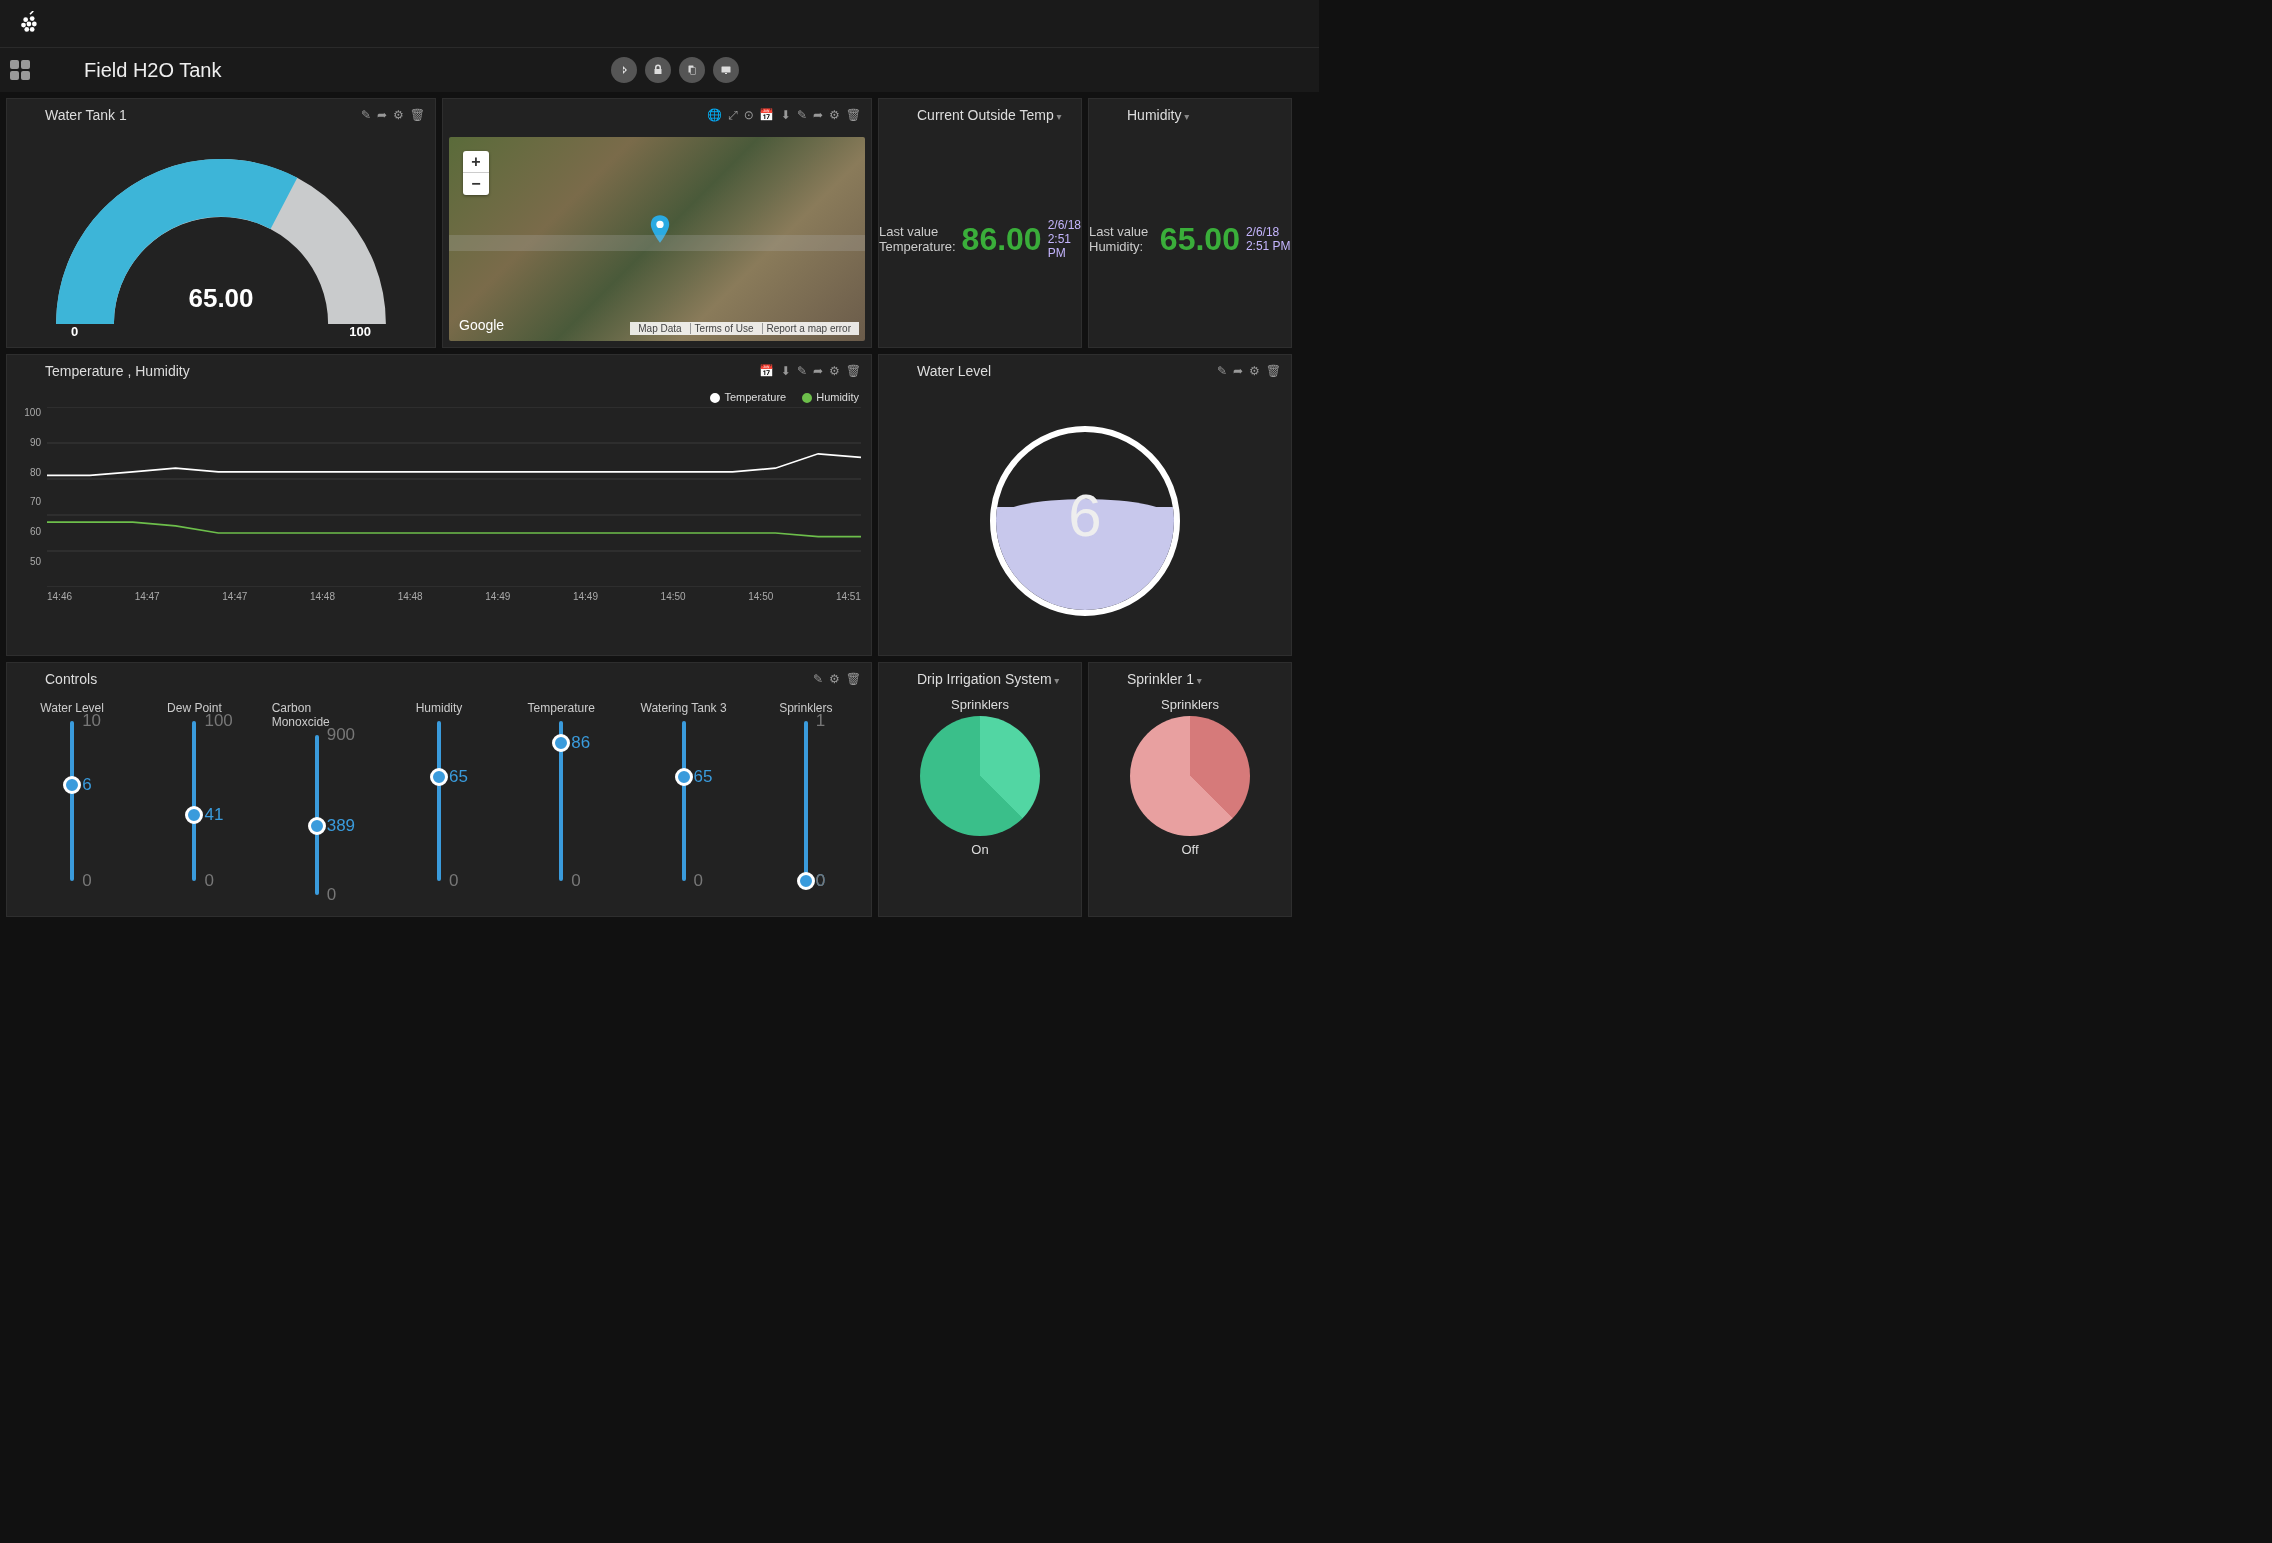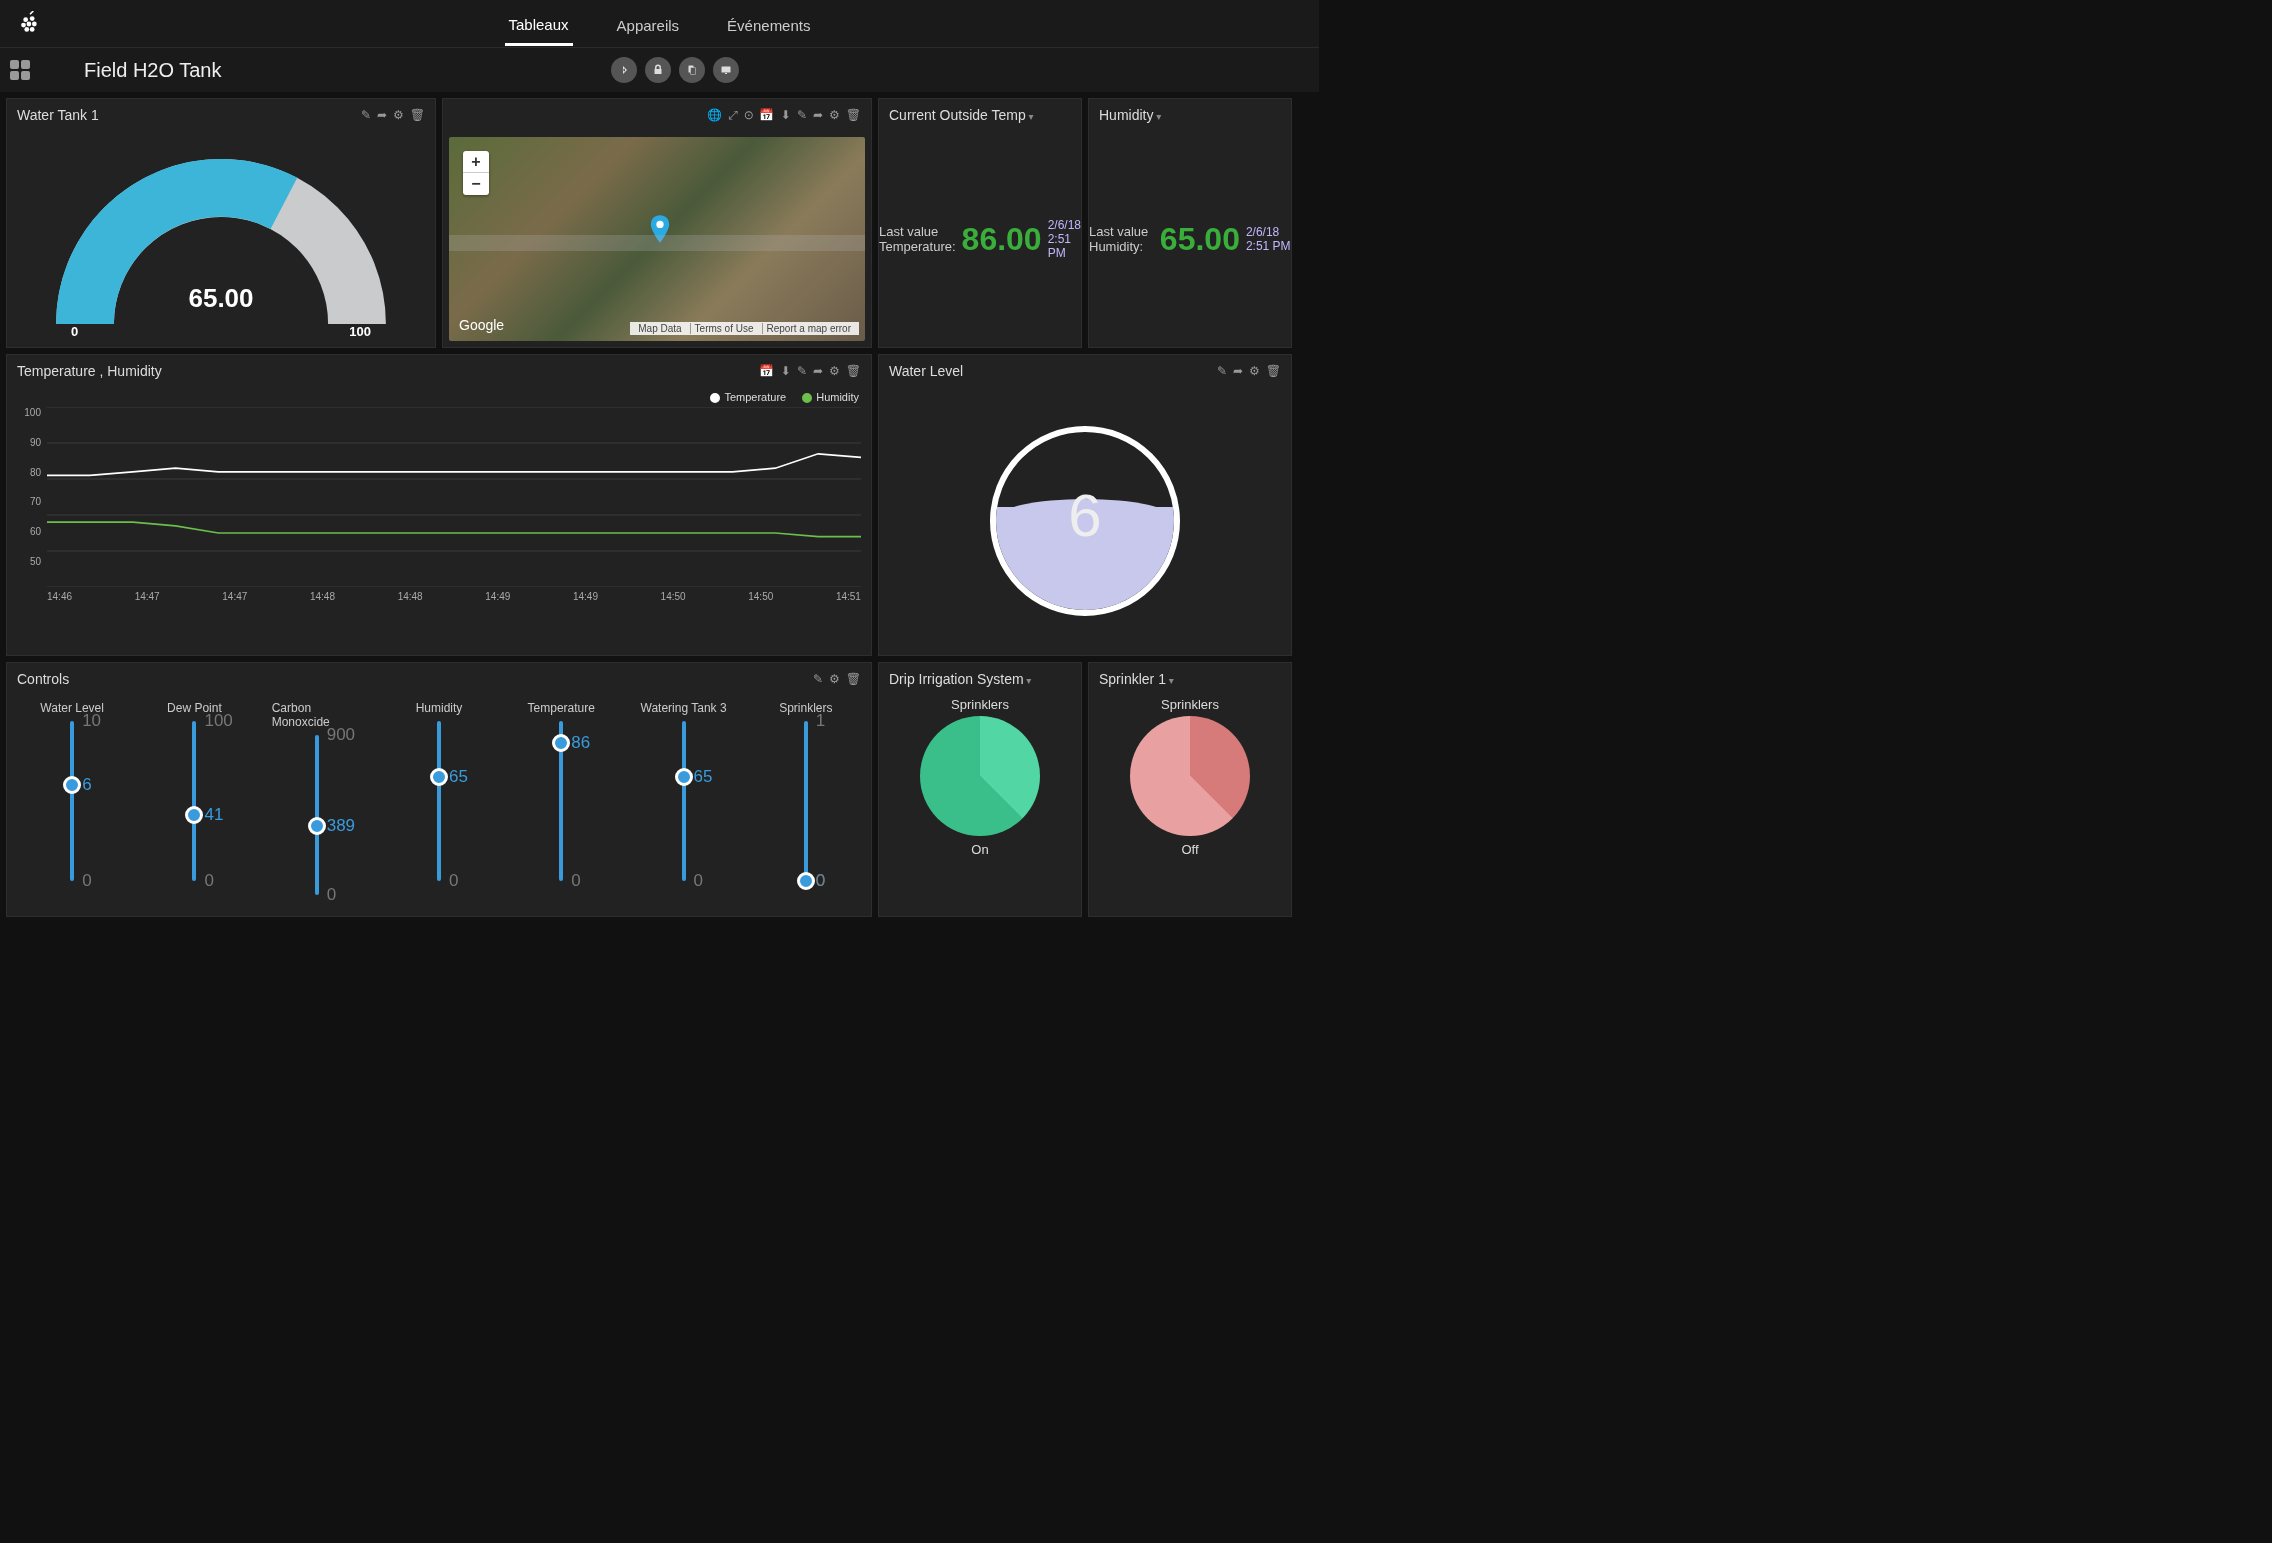--- a/index.html
+++ b/index.html
@@ -80,21 +80,21 @@
   flex-direction:column;
 }
 .w-header {
   height: 32px;
   display:flex;
   align-items:center;
   padding: 0 10px;
   font-size: 14px;
   color:#ddd;
 }
-.w-title { flex:1; }
+.w-title { flex:1;margin-left:28px; }
 .w-tools { display:flex; gap:6px; color:#999; font-size:12px; }
 .w-tools span { cursor:pointer; }
 .w-body { flex:1; position:relative; }
 
 
 .row1 { height: 250px; }
 .row2 { height: 302px; }
 .row3 { height: 255px; }
 
 
@@ -170,25 +170,20 @@
           <circle cx="14" cy="7" r="2.2"></circle>
           <circle cx="11" cy="12" r="2.2"></circle>
           <circle cx="6" cy="13" r="2.2"></circle>
           <circle cx="16" cy="12" r="2.2"></circle>
           <circle cx="9" cy="17" r="2.2"></circle>
           <circle cx="14" cy="17" r="2.2"></circle>
           <path d="M12 3 L15 0" stroke="#fff" stroke-width="1.5" fill="none"></path>
         </g>
       </svg>
   </div>
-  <div class="nav">
-    <div class="nav-item active">Tableaux</div>
-    <div class="nav-item">Appareils</div>
-    <div class="nav-item">Événements</div>
-  </div>
   <div style="width:60px"></div>
 </div>
 
 <div class="subbar">
   <div class="grid-icon">
       <span></span>
       <span></span>
       <span></span>
       <span></span>
     </div>

